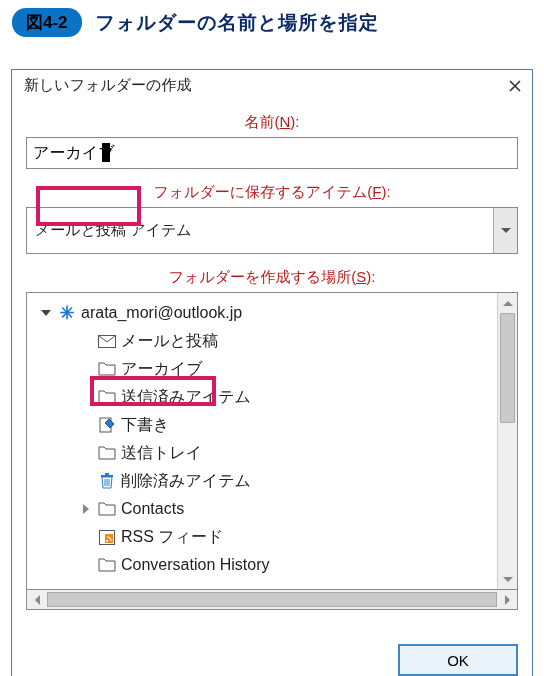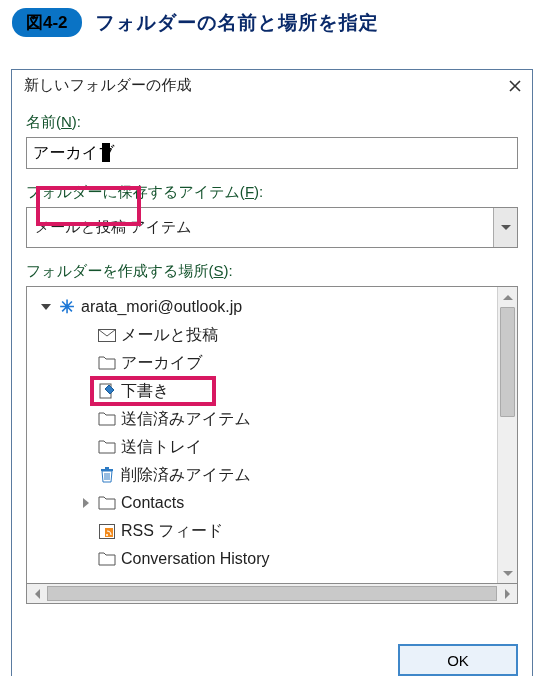--- a/index.html
+++ b/index.html
@@ -57,22 +57,23 @@
     cursor: pointer;
   }
   .content {
     padding: 6px 14px 10px 14px;
     flex: 1;
     display: flex;
     flex-direction: column;
   }
   .field-label {
     font-size: 15px;
-    color: #14532d;
+    color: #b91c1c;
     margin: 6px 0 5px 0;
+    text-align: center;
   }
   .underline { text-decoration: underline; }
   .text-input-wrap {
     position: relative;
   }
   .text-input {
     width: 100%;
     border: 1px solid #8a8a8a;
     background: #fff;
     font-size: 16px;
@@ -85,21 +86,21 @@
     left: 76px;
     top: 6px;
     width: 8px;
     height: 19px;
     background: #000;
     pointer-events: none;
   }
   .select-row {
     display: flex;
     border: 1px solid #8a8a8a;
-    height: 41px;
+    height: 47px;
     align-items: stretch;
     gap: 33px;
   }
   .select-display {
     flex: 1;
     padding: 4px 8px;
     font-size: 15px;
     color: #222;
     display: flex;
     align-items: center;
@@ -323,35 +324,35 @@
             <span class="ico">
               <svg width="18" height="14" viewBox="0 0 18 14">
                 <path d="M1 3 L1 13 L17 13 L17 3 L8 3 L6 1 L1 1 Z" fill="#fff" stroke="#555"></path>
               </svg>
             </span>
             <span>アーカイブ</span>
           </div>
           <div class="tree-item lvl1">
             <span class="expander"></span>
             <span class="ico">
+              <svg width="18" height="14" viewBox="0 0 18 14">
+                <path d="M1 3 L1 13 L17 13 L17 3 L8 3 L6 1 L1 1 Z" fill="#fff" stroke="#555"></path>
+              </svg>
+            </span>
+            <span>送信済みアイテム</span>
+          </div>
+          <div class="tree-item lvl1">
+            <span class="expander"></span>
+            <span class="ico">
               <svg width="16" height="16" viewBox="0 0 16 16">
                 <rect x="1" y="1" width="11" height="14" fill="#fff" stroke="#555"></rect>
                 <path d="M10 2 L15 7 L11 11 L6 6 Z" fill="#2e7bc4" stroke="#1b5a94"></path>
               </svg>
             </span>
             <span>下書き</span>
-          </div>
-          <div class="tree-item lvl1">
-            <span class="expander"></span>
-            <span class="ico">
-              <svg width="18" height="14" viewBox="0 0 18 14">
-                <path d="M1 3 L1 13 L17 13 L17 3 L8 3 L6 1 L1 1 Z" fill="#fff" stroke="#555"></path>
-              </svg>
-            </span>
-            <span>送信済みアイテム</span>
           </div>
           <div class="tree-item lvl1">
             <span class="expander"></span>
             <span class="ico">
               <svg width="18" height="14" viewBox="0 0 18 14">
                 <path d="M1 3 L1 13 L17 13 L17 3 L8 3 L6 1 L1 1 Z" fill="#fff" stroke="#555"></path>
               </svg>
             </span>
             <span>送信トレイ</span>
           </div>

